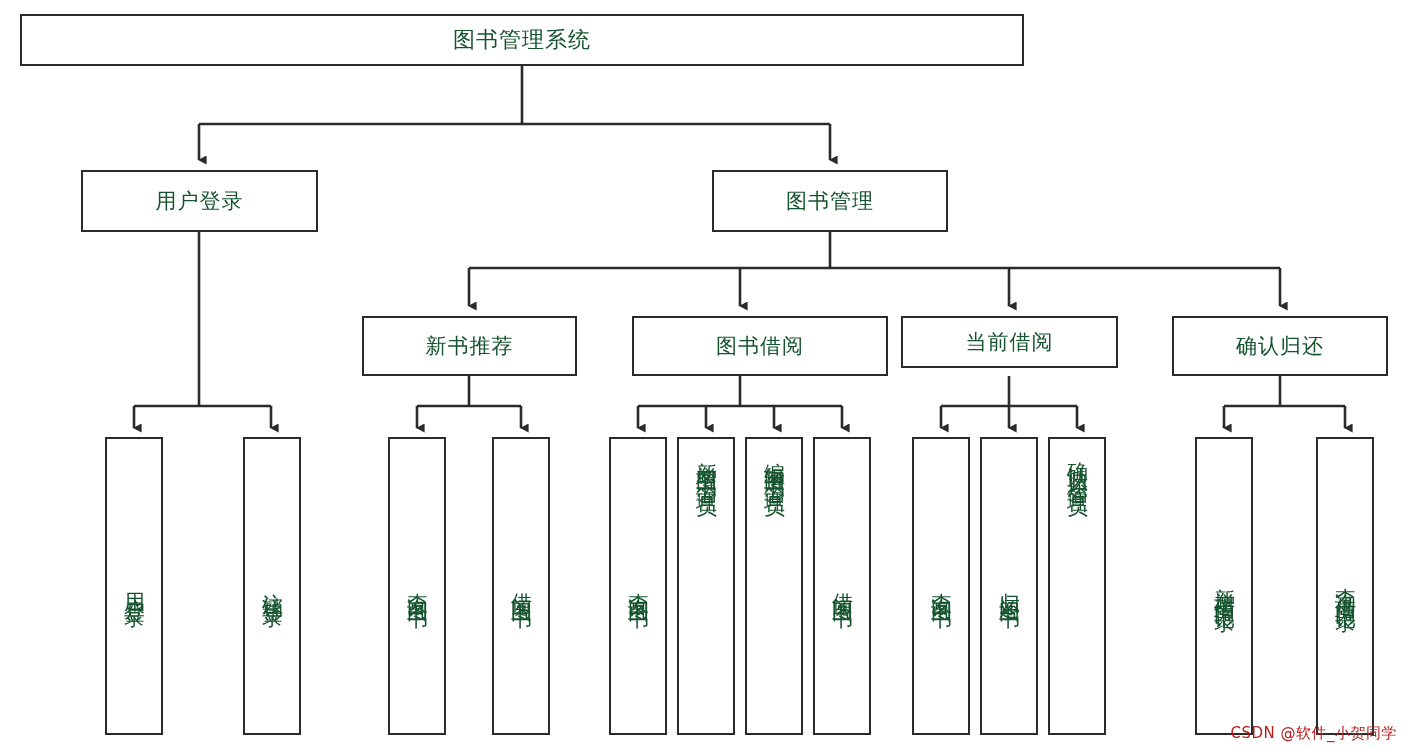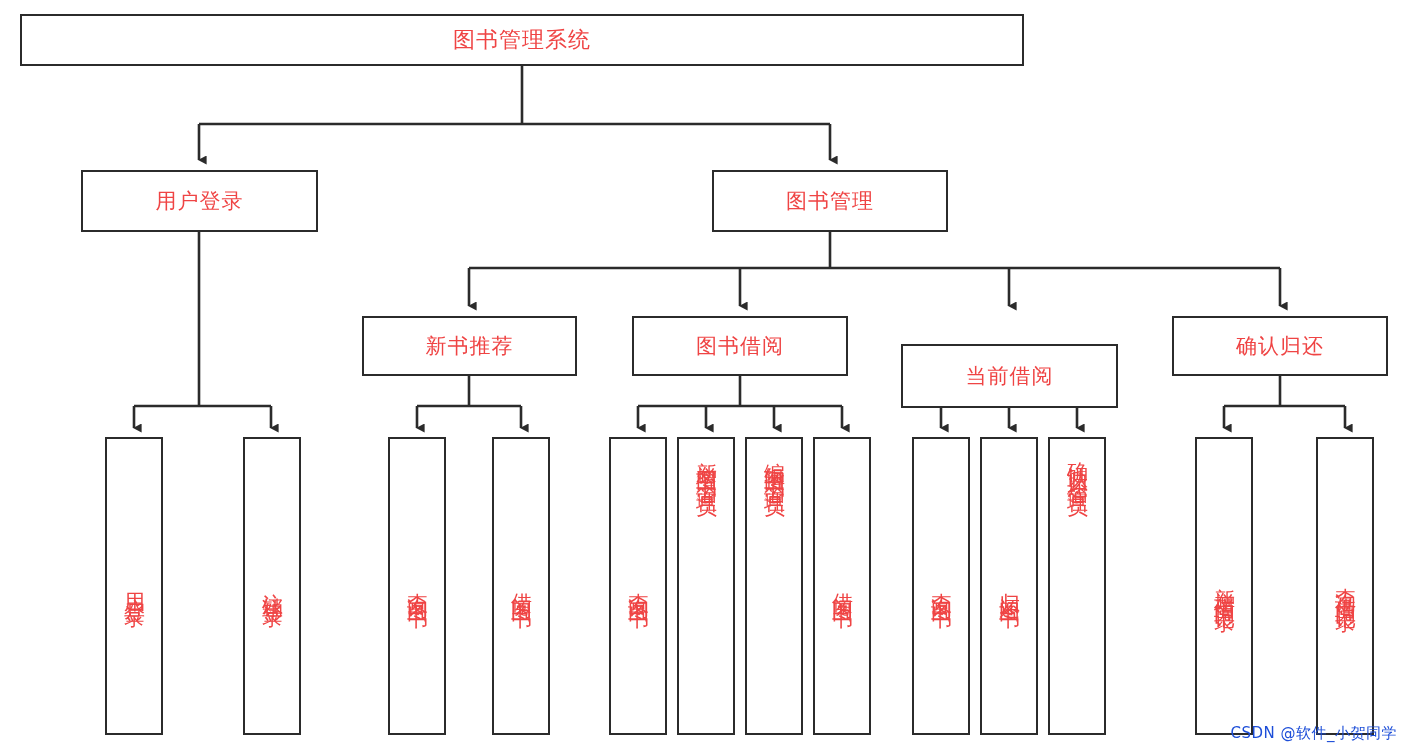--- a/index.html
+++ b/index.html
@@ -6,21 +6,21 @@
   body{
     font-family:"DejaVu Sans","Liberation Sans",sans-serif;
     width:1405px;height:747px;overflow:hidden;position:relative;
   }
   #diagram{position:absolute;left:0;top:0;width:1405px;height:747px;}
   .node{
     position:absolute;
     background:#ffffff;
     border:2px solid #2b2b2b;
     box-sizing:border-box;
-    color:#ef4444;
+    color:#14532d;
     display:flex;
     align-items:center;
     justify-content:center;
     text-align:center;
   }
   .node .lbl{display:block;line-height:1.08;}
   
   .h-node .lbl{
     font-size:21px;
     letter-spacing:1px;
@@ -39,21 +39,21 @@
     font-size:21px;
     letter-spacing:5px;
     line-height:1;
     white-space:nowrap;
   }
   #watermark{
     position:absolute;
     right:8px;
     bottom:4px;
     font-size:15px;
-    color:#1d4ed8;
+    color:#b91c1c;
     letter-spacing:0.5px;
     white-space:nowrap;
     pointer-events:none;
   }
   svg#edges{position:absolute;left:0;top:0;width:1405px;height:747px;}
 </style>
 </head>
 <body>
 
 <div id="diagram">
@@ -115,24 +115,24 @@
   <div class="node h-node" style="left:81px;top:170px;width:237px;height:62px;">
     <span class="lbl">用户登录</span>
   </div>
   <div class="node h-node" style="left:362px;top:316px;width:215px;height:60px;">
     <span class="lbl">新书推荐</span>
   </div>
 
   <div class="node h-node" style="left:712px;top:170px;width:236px;height:62px;">
     <span class="lbl">图书管理</span>
   </div>
-  <div class="node h-node" style="left:632px;top:316px;width:216px;height:60px;">
+  <div class="node h-node" style="left:632px;top:316px;width:256px;height:60px;">
     <span class="lbl">图书借阅</span>
   </div>
-  <div class="node h-node" style="left:901px;top:316px;width:217px;height:64px;margin-top:28px;">
+  <div class="node h-node" style="left:901px;top:316px;width:217px;height:52px;">
     <span class="lbl">当前借阅</span>
   </div>
   <div class="node h-node" style="left:1172px;top:316px;width:216px;height:60px;">
     <span class="lbl">确认归还</span>
   </div>
 
   <div class="node v-node centered" style="left:105px;top:437px;width:58px;height:298px;">
     <span class="lbl">用户登录</span>
   </div>
   <div class="node v-node centered" style="left:243px;top:437px;width:58px;height:298px;">

